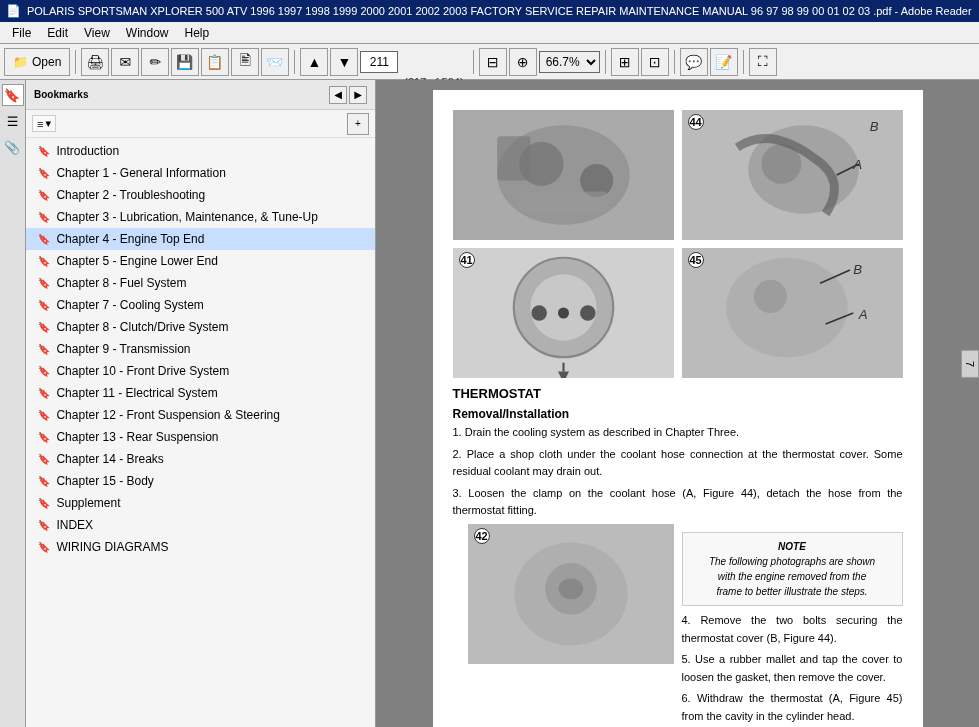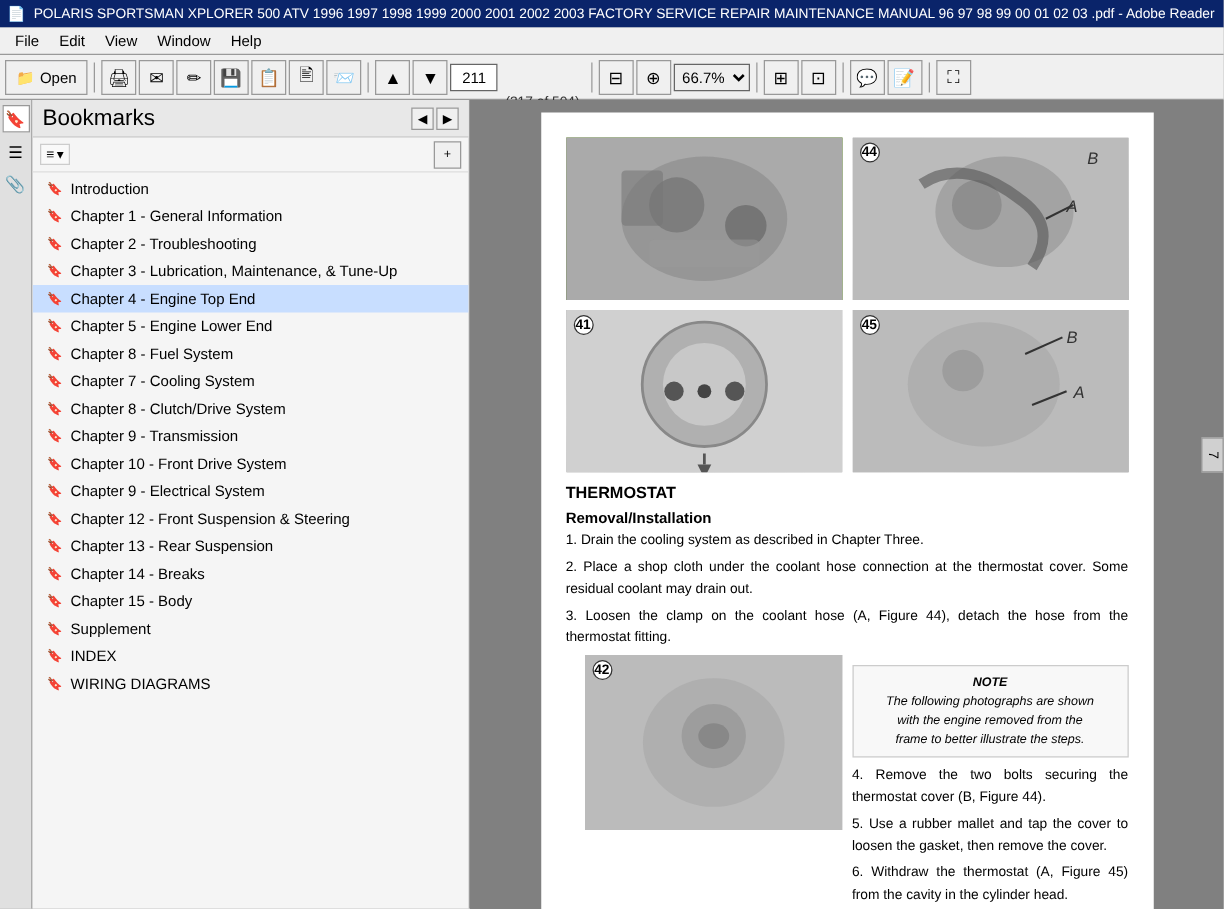--- a/index.html
+++ b/index.html
@@ -136,22 +136,22 @@
     .bookmarks-header {
       background: #e8e8e8;
       border-bottom: 1px solid #ccc;
       padding: 4px 8px;
       display: flex;
       align-items: center;
       justify-content: space-between;
       height: 30px;
     }
     .bookmarks-title {
-      font-size: 18px;
-      font-weight: normal;
+      font-size: 10px;
+      font-weight: bold;
     }
     .bookmarks-controls {
       display: flex;
       gap: 2px;
     }
     .ctrl-btn {
       width: 18px;
       height: 18px;
       border: 1px solid #999;
       background: #f0f0f0;
@@ -243,21 +243,21 @@
     }
 
     
     .image-grid {
       display: grid;
       grid-template-columns: 1fr 1fr;
       gap: 8px;
       margin-bottom: 8px;
     }
     .pdf-image {
-      background: #4d7c0f;
+      background: #fde047;
       height: 130px;
       display: flex;
       align-items: center;
       justify-content: center;
       position: relative;
       overflow: hidden;
     }
     .pdf-image.tall { height: 140px; margin-left: 15px; }
     .img-num {
       position: absolute;
@@ -449,21 +449,21 @@
         <div class="bookmark-item">
           <span class="bookmark-icon">🔖</span>
           <span class="bookmark-text">Chapter 9 - Transmission</span>
         </div>
         <div class="bookmark-item">
           <span class="bookmark-icon">🔖</span>
           <span class="bookmark-text">Chapter 10 - Front Drive System</span>
         </div>
         <div class="bookmark-item">
           <span class="bookmark-icon">🔖</span>
-          <span class="bookmark-text">Chapter 9 - Electrical System</span>
+          <span class="bookmark-text">Chapter 11 - Electrical System</span>
         </div>
         <div class="bookmark-item">
           <span class="bookmark-icon">🔖</span>
           <span class="bookmark-text">Chapter 12 - Front Suspension &amp; Steering</span>
         </div>
         <div class="bookmark-item">
           <span class="bookmark-icon">🔖</span>
           <span class="bookmark-text">Chapter 13 - Rear Suspension</span>
         </div>
         <div class="bookmark-item">

